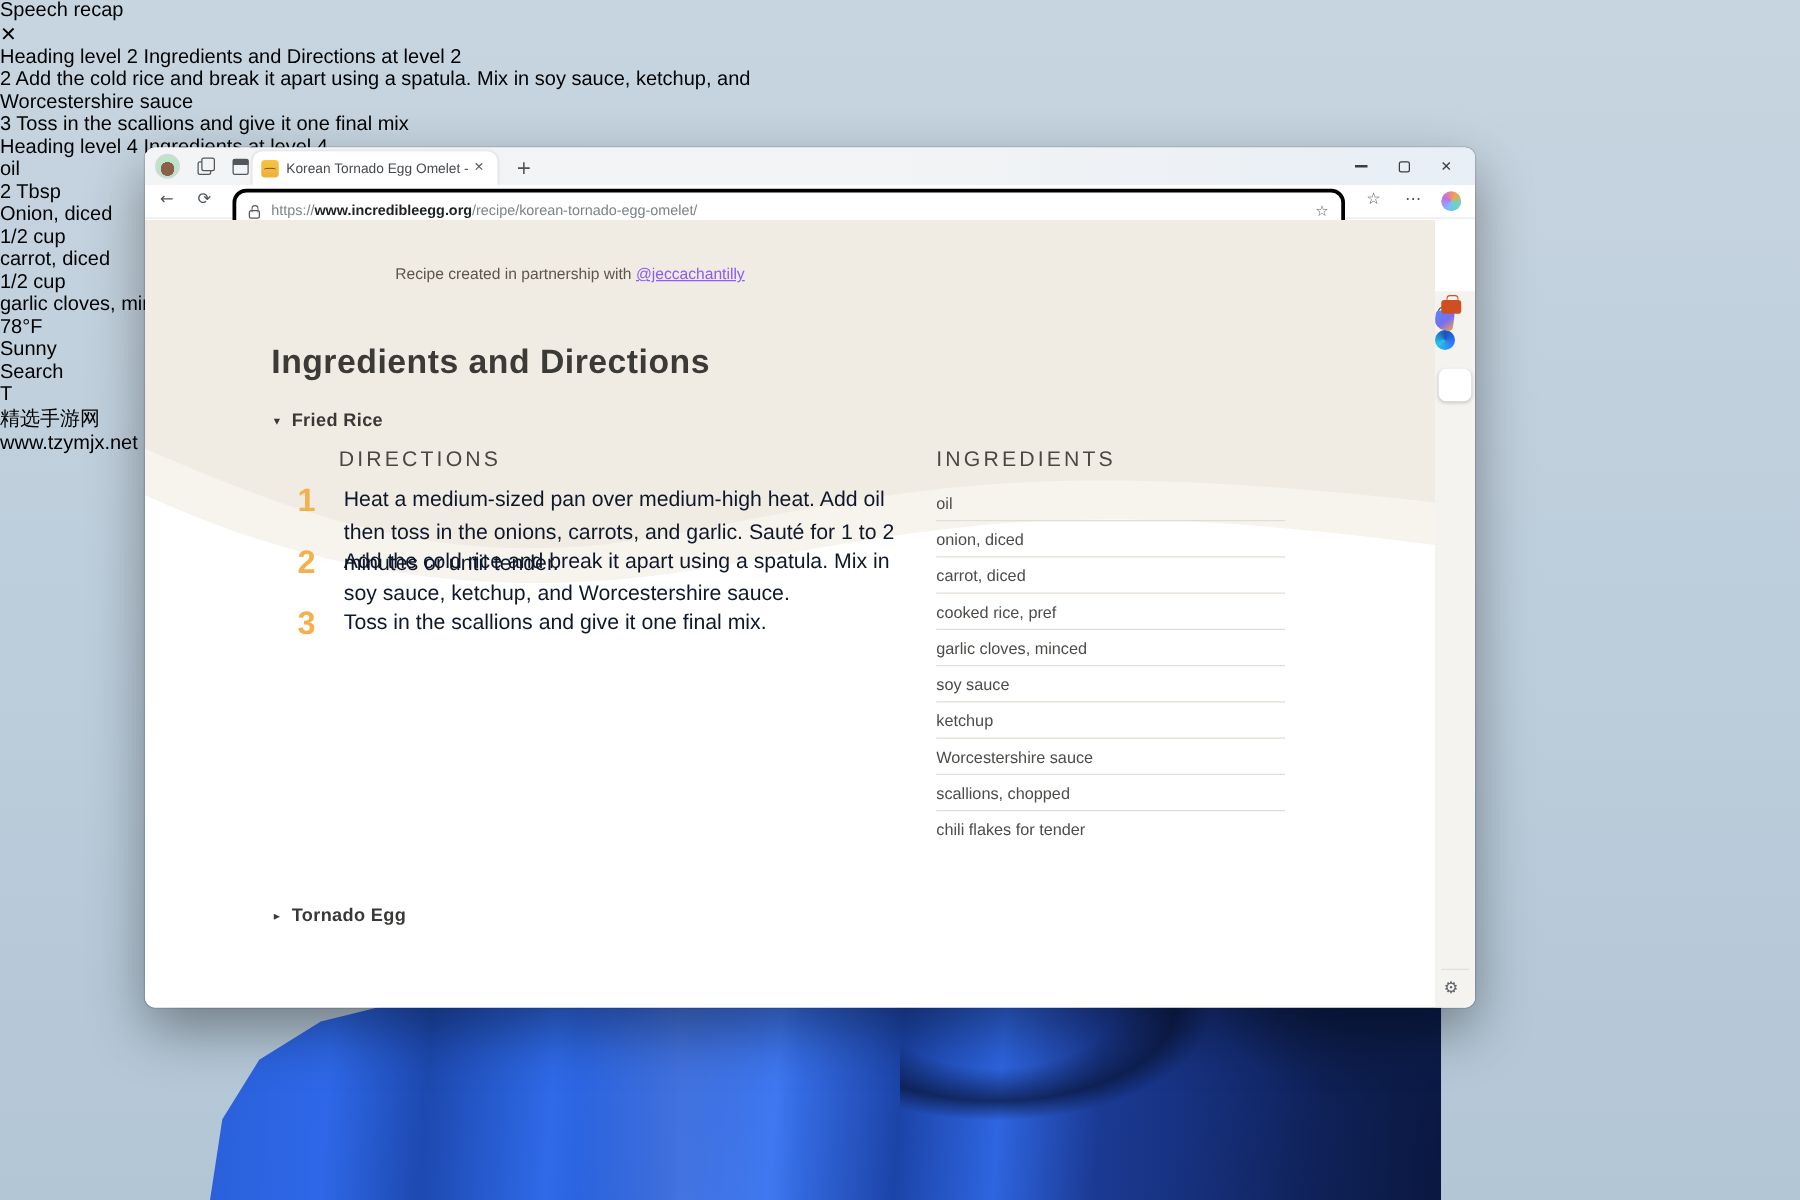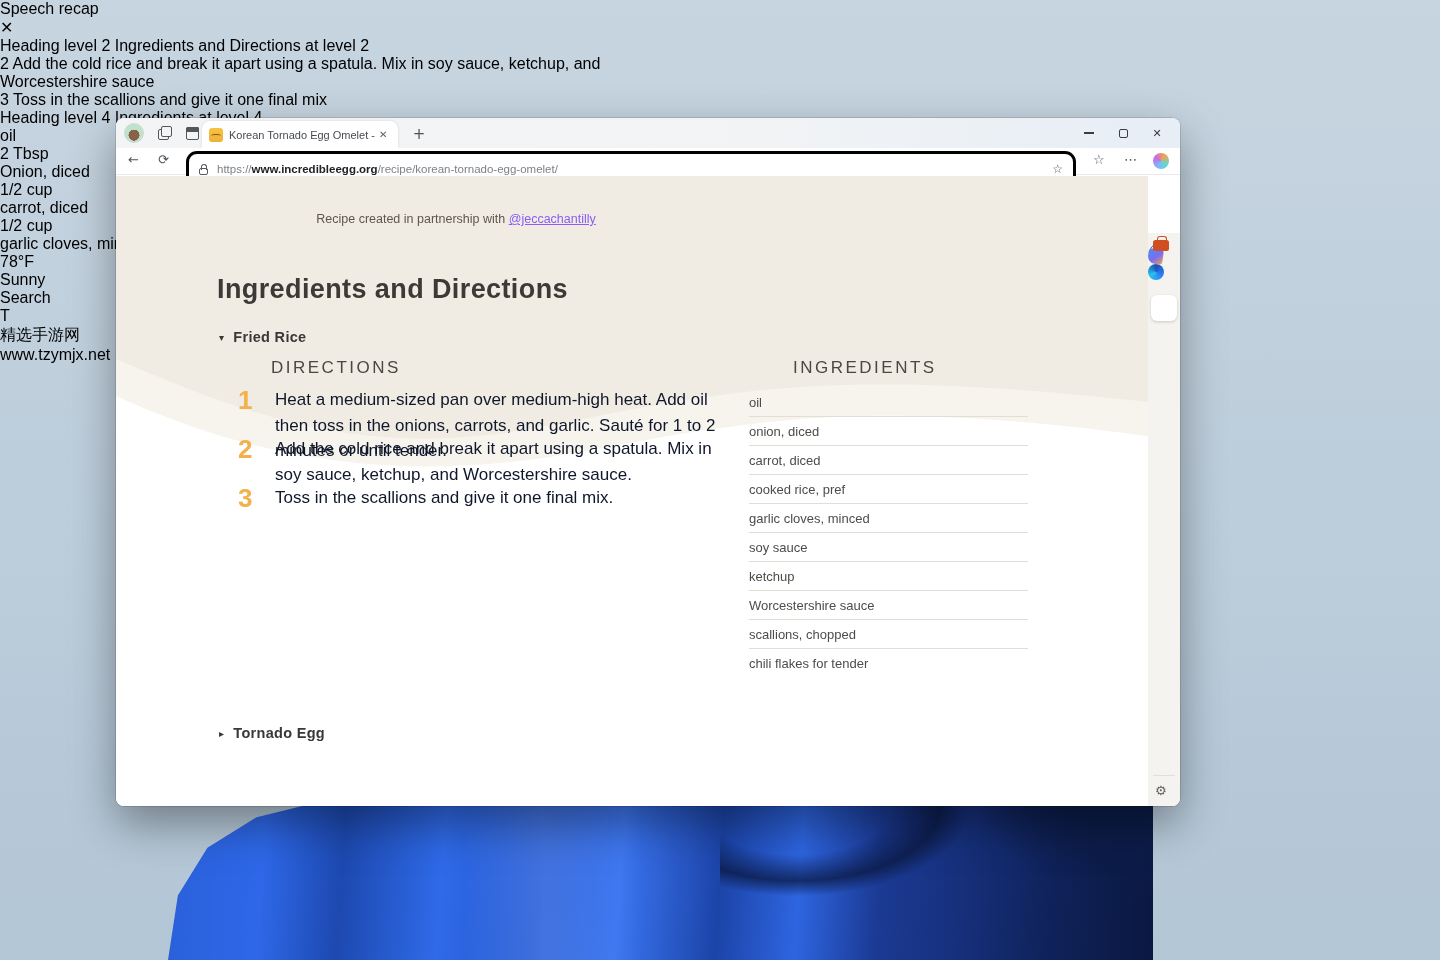--- a/index.html
+++ b/index.html
@@ -211,21 +211,21 @@
       </div>
       <div class="step" style="top:260px;">
         <div class="num">2</div>
         <div class="txt">Add the cold rice and break it apart using a spatula. Mix in soy sauce, ketchup, and Worcestershire sauce.</div>
       </div>
       <div class="step" style="top:309px;">
         <div class="num">3</div>
         <div class="txt">Toss in the scallions and give it one final mix.</div>
       </div>
 
-      <div class="sub-h" style="left:633px; top:182px;margin-left:44px;">INGREDIENTS</div>
+      <div class="sub-h" style="left:633px; top:182px;">INGREDIENTS</div>
       <div class="ing-list">
         <div class="ing-row">oil</div>
         <div class="ing-row">onion, diced</div>
         <div class="ing-row">carrot, diced</div>
         <div class="ing-row">cooked rice, pref</div>
         <div class="ing-row">garlic cloves, minced</div>
         <div class="ing-row">soy sauce</div>
         <div class="ing-row">ketchup</div>
         <div class="ing-row">Worcestershire sauce</div>
         <div class="ing-row">scallions, chopped</div>

